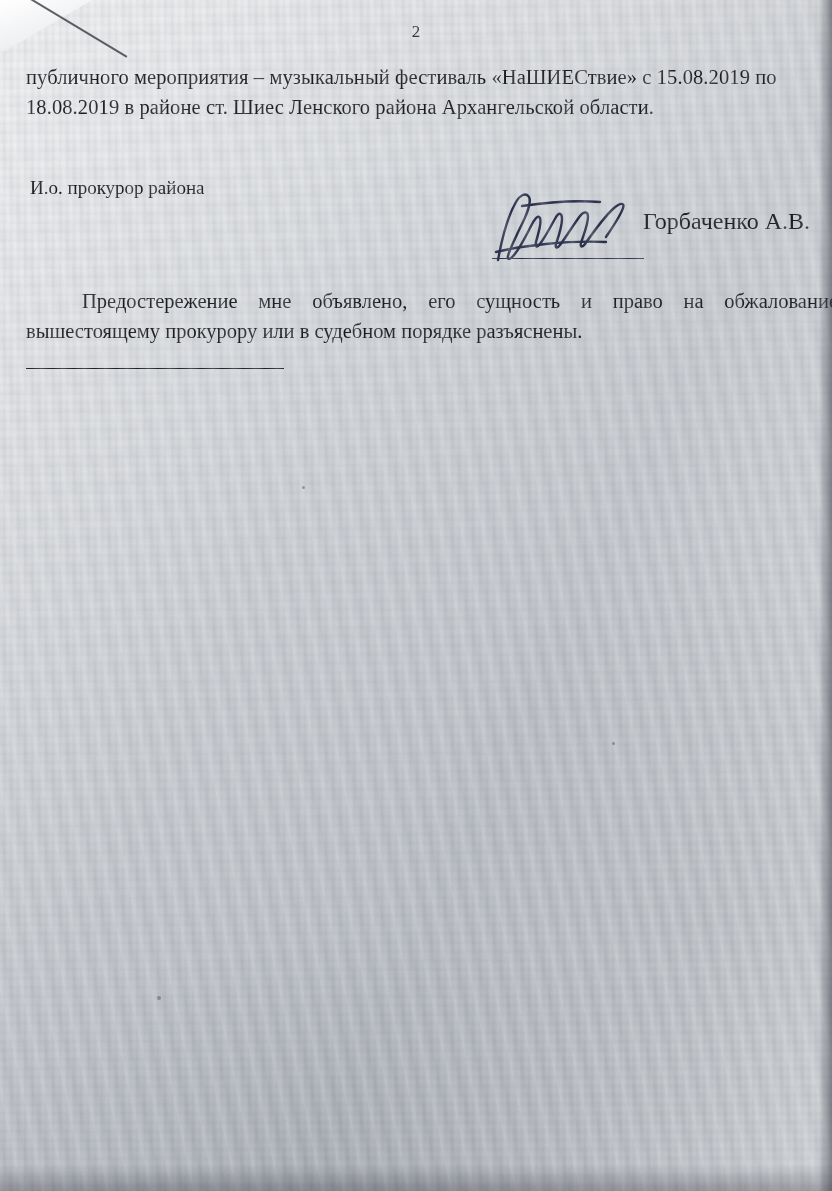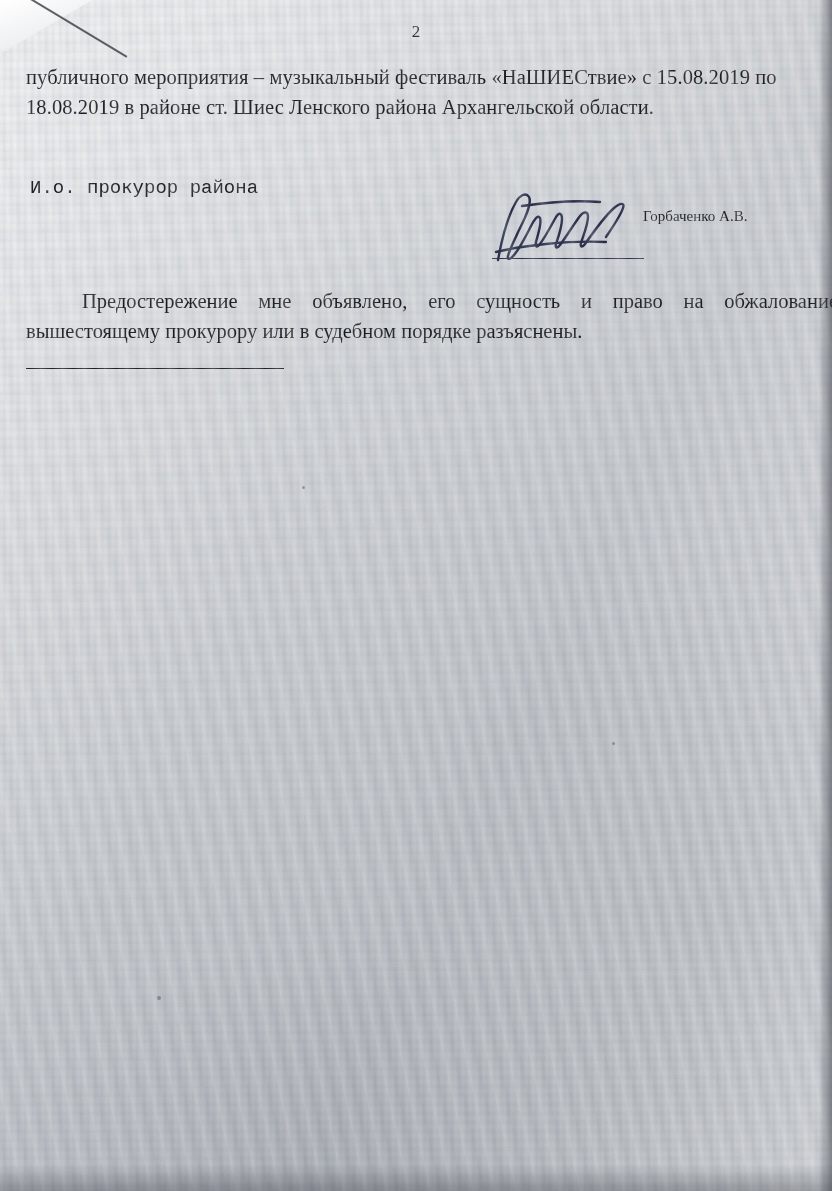--- a/index.html
+++ b/index.html
@@ -108,27 +108,26 @@
     color: #15171c;
     letter-spacing: 0.1px;
   }
   .sig-block {
     position: absolute;
     top: 168px;
     left: 30px;
     font-size: 19px;
     line-height: 40px;
     color: #15171c;
-    font-family: Liberation Mono, monospace;
   }
   .sig-name {
     position: absolute;
     top: 208px;
     left: 643px;
-    font-size: 15px;
+    font-size: 24px;
     color: #15171c;
   }
   .sig-rule {
     position: absolute;
     top: 258px;
     left: 492px;
     width: 152px;
     height: 0;
     border-top: 1.6px solid #2a2f4a;
   }

